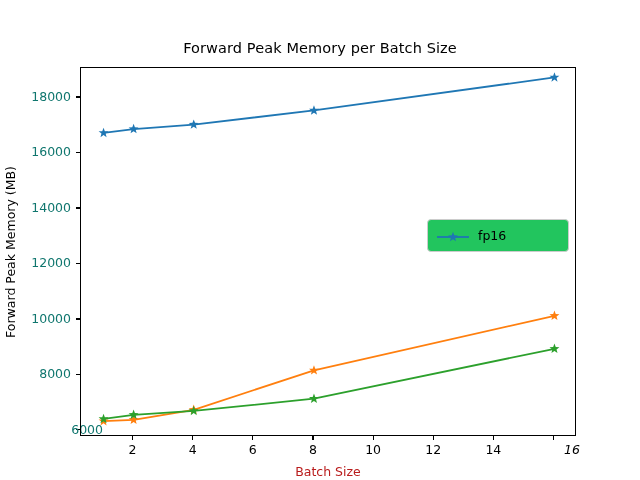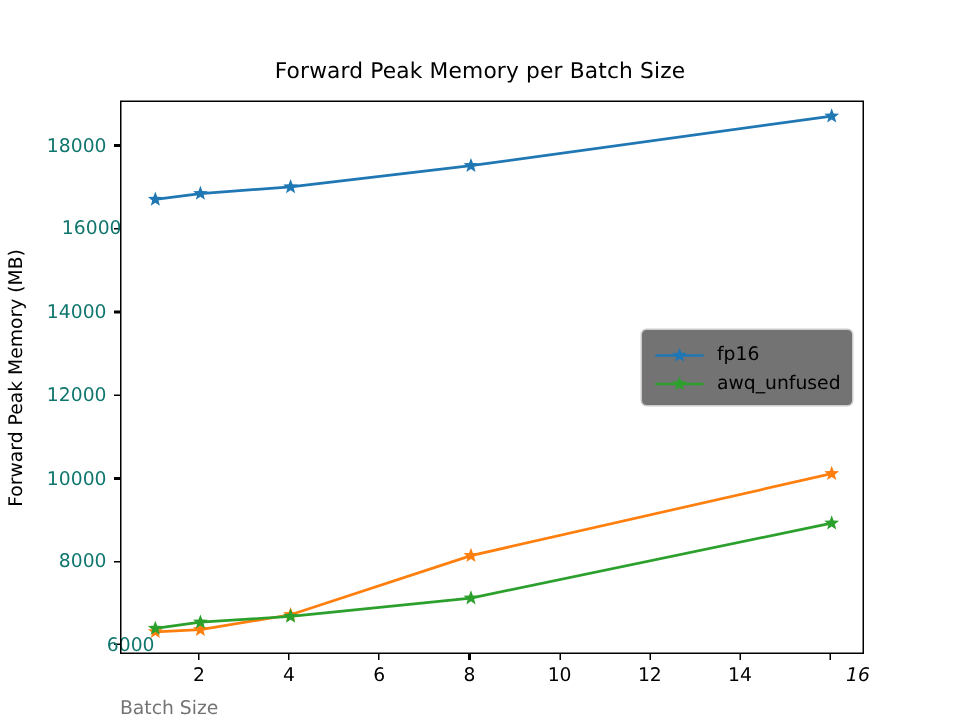--- a/index.html
+++ b/index.html
@@ -68,23 +68,23 @@
     font-size: 12.5px;
     color: #000000;
     text-align: center;
     white-space: nowrap;
   }
   #xlabel {
     position: absolute;
     left: 80px;
     top: 452px;
     width: 496px;
-    text-align: left;
-    font-size: 12.5px;
-    color: #737373;
+    text-align: center;
+    font-size: 12.5px;
+    color: #b91c1c;
   }
   #ylabel-wrap {
     position: absolute;
     left: 0px;
     top: 55px;
     width: 20px;
     height: 369px;
   }
   #ylabel-inner {
     position: absolute;
@@ -97,21 +97,21 @@
   }
   
   #legend {
     position: absolute;
     left: 427px;
     top: 207px;
     width: 142px;
     box-sizing: border-box;
     border: 1px solid #cccccc;
     border-radius: 4px;
-    background: #737373;
+    background: #22c55e;
     padding: 6px 8px 6px 8px;
   }
   .legend-row {
     display: flex;
     align-items: center;
     height: 19px;
   }
   .legend-swatch {
     width: 34px;
     height: 14px;
@@ -143,21 +143,21 @@
       <div class="ytick-label" style="right: auto; left: 0px; width: 71px; top: 409.896px; padding-left: 32px;">6000</div>
       <div class="ytick-mark" style="left: 76px; top: 361.908px;"></div>
       <div class="ytick-label" style="right: auto; left: 0px; width: 71px; top: 354.408px;">8000</div>
       <div class="ytick-mark" style="left: 76px; top: 306.419px;"></div>
       <div class="ytick-label" style="right: auto; left: 0px; width: 71px; top: 298.919px;">10000</div>
       <div class="ytick-mark" style="left: 76px; top: 250.93px;"></div>
       <div class="ytick-label" style="right: auto; left: 0px; width: 71px; top: 243.43px;">12000</div>
       <div class="ytick-mark" style="left: 76px; top: 195.441px;"></div>
       <div class="ytick-label" style="right: auto; left: 0px; width: 71px; top: 187.941px;">14000</div>
       <div class="ytick-mark" style="left: 76px; top: 139.953px;"></div>
-      <div class="ytick-label" style="right: auto; left: 10px; width: 71px; top: 132.453px;">16000</div>
+      <div class="ytick-label" style="right: auto; left: 0px; width: 71px; top: 132.453px;">16000</div>
       <div class="ytick-mark" style="left: 76px; top: 84.4639px;"></div>
       <div class="ytick-label" style="right: auto; left: 0px; width: 71px; top: 76.9639px;">18000</div>
       <div class="xtick-mark" style="left: 132.106px; top: 424px;"></div>
       <div class="xtick-label" style="left: 107.606px; width: 50px; top: 430px;">2</div>
       <div class="xtick-mark" style="left: 192.227px; top: 424px;"></div>
       <div class="xtick-label" style="left: 167.727px; width: 50px; top: 430px;">4</div>
       <div class="xtick-mark" style="left: 252.348px; top: 424px;"></div>
       <div class="xtick-label" style="left: 227.848px; width: 50px; top: 430px;">6</div>
       <div class="xtick-mark" style="left: 312.47px; top: 424px;"></div>
       <div class="xtick-label" style="left: 287.97px; width: 50px; top: 430px;">8</div>
@@ -201,22 +201,15 @@
   </div>
 
   <div id="legend">
     <div class="legend-row">
       <span class="legend-swatch"><svg width="34" height="14" viewBox="0 0 34 14">
             <line x1="1" y1="7" x2="33" y2="7" stroke="#1f77b4" stroke-width="1.8"></line>
             <polygon points="17.00,1.80 18.28,5.23 21.95,5.39 19.08,7.67 20.06,11.21 17.00,9.18 13.94,11.21 14.92,7.67 12.05,5.39 15.72,5.23" fill="#1f77b4"></polygon>
           </svg></span>
       <span class="legend-label">fp16</span>
     </div>
-    <div class="legend-row">
-      <span class="legend-swatch"><svg width="34" height="14" viewBox="0 0 34 14">
-            <line x1="1" y1="7" x2="33" y2="7" stroke="#2ca02c" stroke-width="1.8"></line>
-            <polygon points="17.00,1.80 18.28,5.23 21.95,5.39 19.08,7.67 20.06,11.21 17.00,9.18 13.94,11.21 14.92,7.67 12.05,5.39 15.72,5.23" fill="#2ca02c"></polygon>
-          </svg></span>
-      <span class="legend-label">awq_unfused</span>
-    </div>
   </div>
 
 </div>
 
 </body></html>

